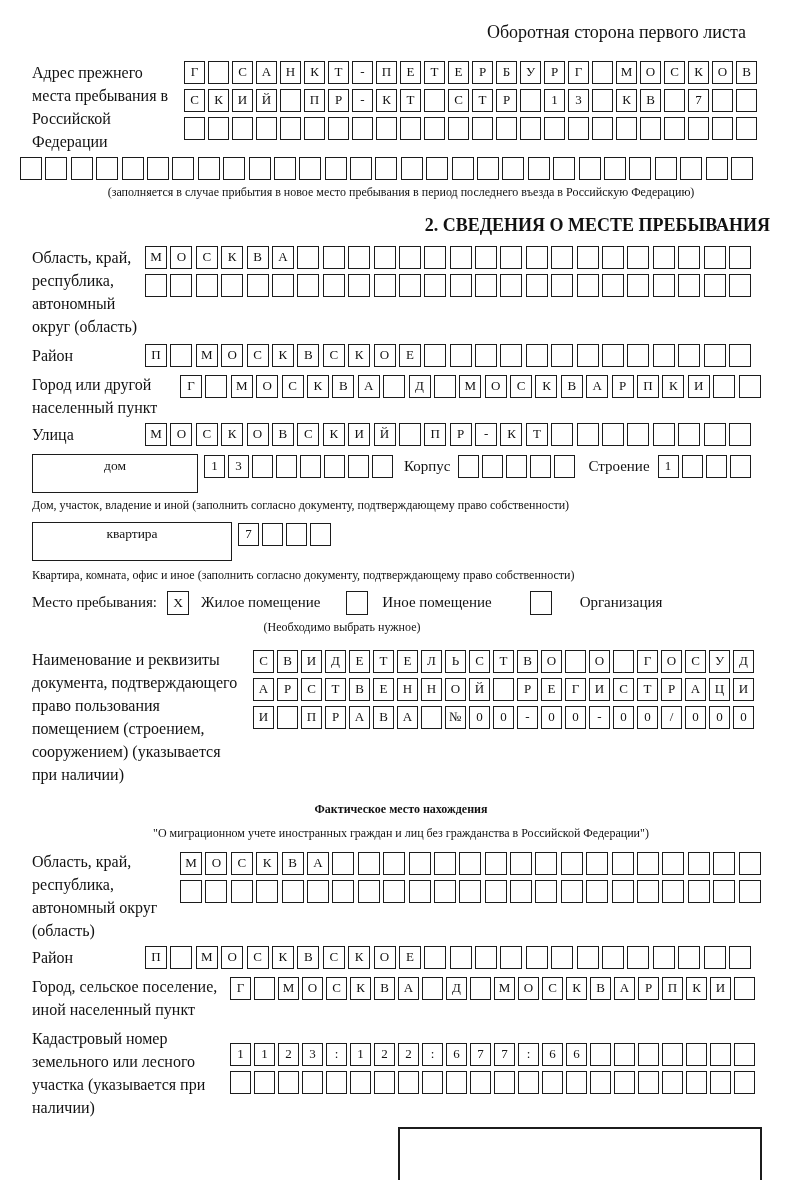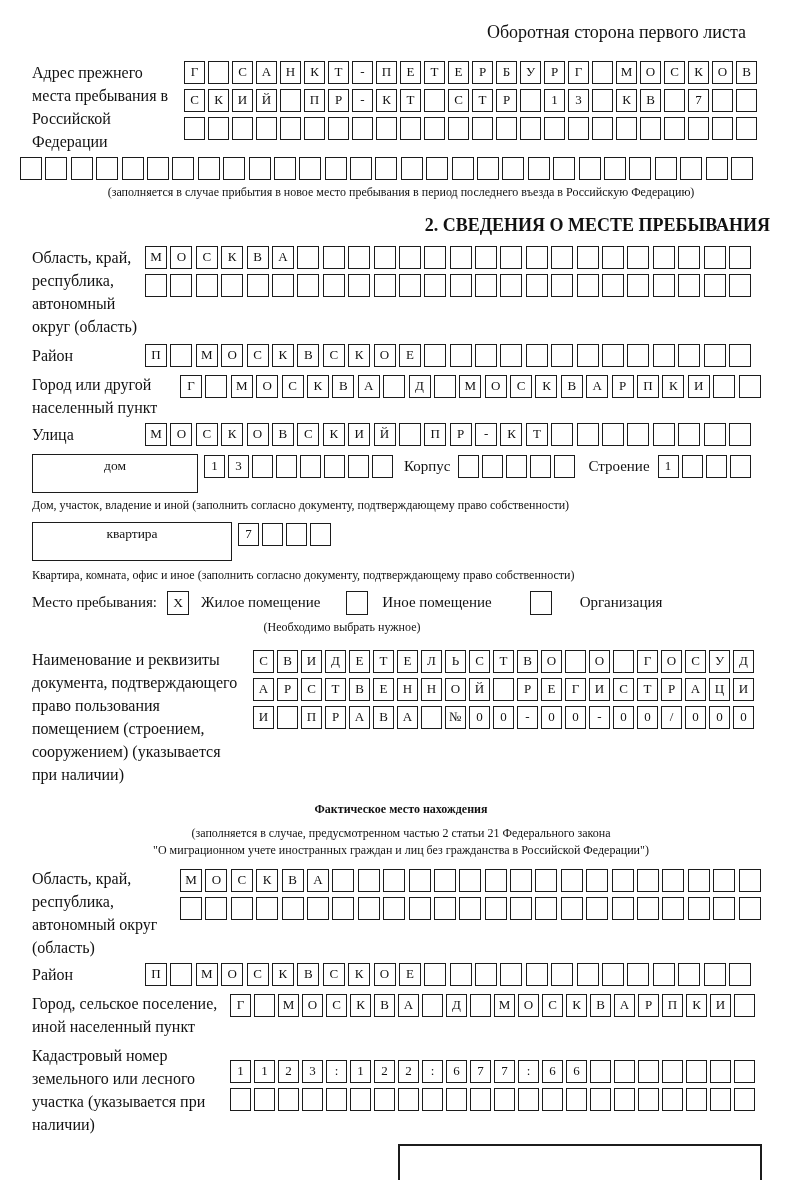--- a/index.html
+++ b/index.html
@@ -457,21 +457,20 @@
             <span class="cell">/</span>
             <span class="cell">0</span>
             <span class="cell">0</span>
             <span class="cell">0</span>
           </div>
       </div>
     </div>
   </section>
 
   <div class="sub-title">Фактическое место нахождения</div>
-  <div class="note center">(заполняется в случае, предусмотренном частью 2 статьи 21 Федерального закона</div>
   <div class="note center">"О миграционном учете иностранных граждан и лиц без гражданства в Российской Федерации")</div>
 
   <section class="mt8">
     <div class="flex-row">
       <div class="label w148">Область, край, республика, автономный округ (область)</div>
       <div class="rows" style="margin-top:2px;">
         <div class="grid">
             <span class="cell">М</span>
             <span class="cell">О</span>
             <span class="cell">С</span>

